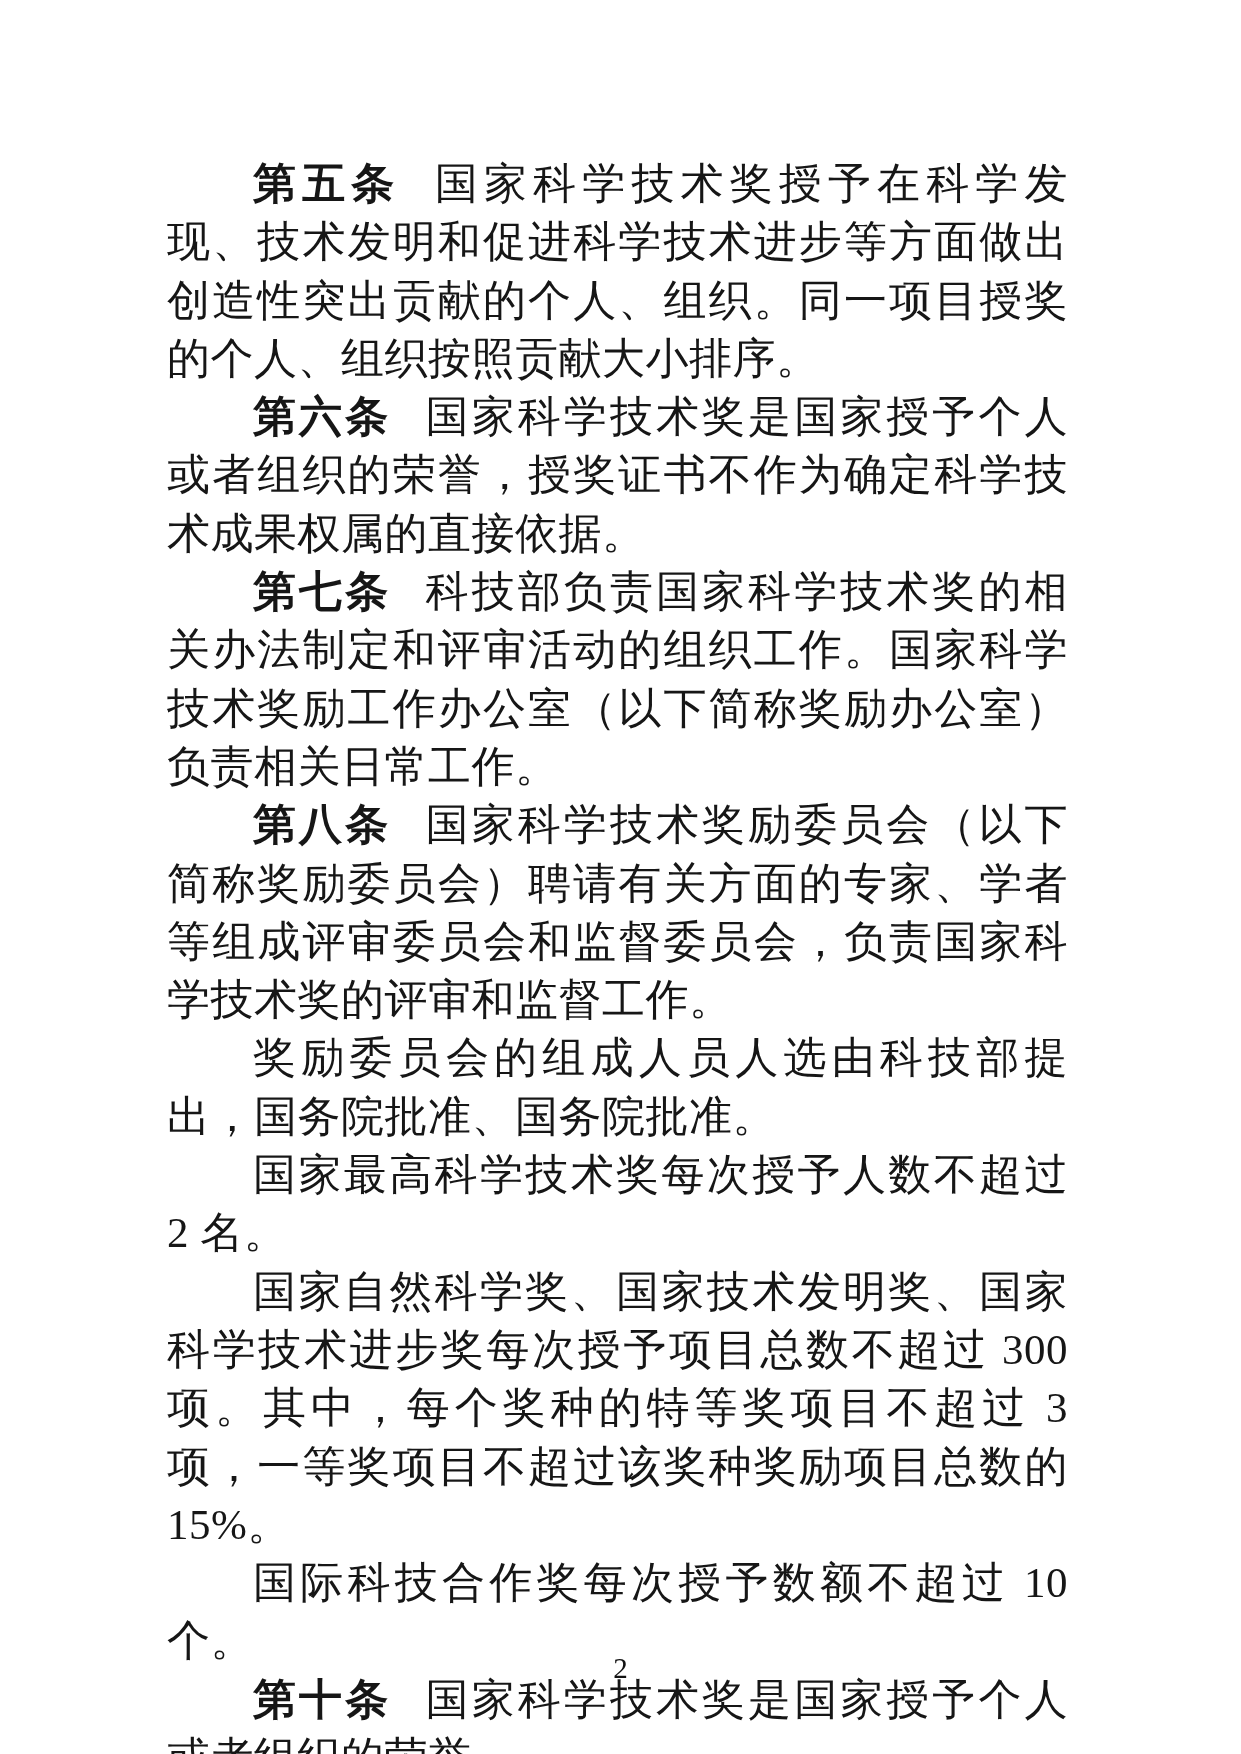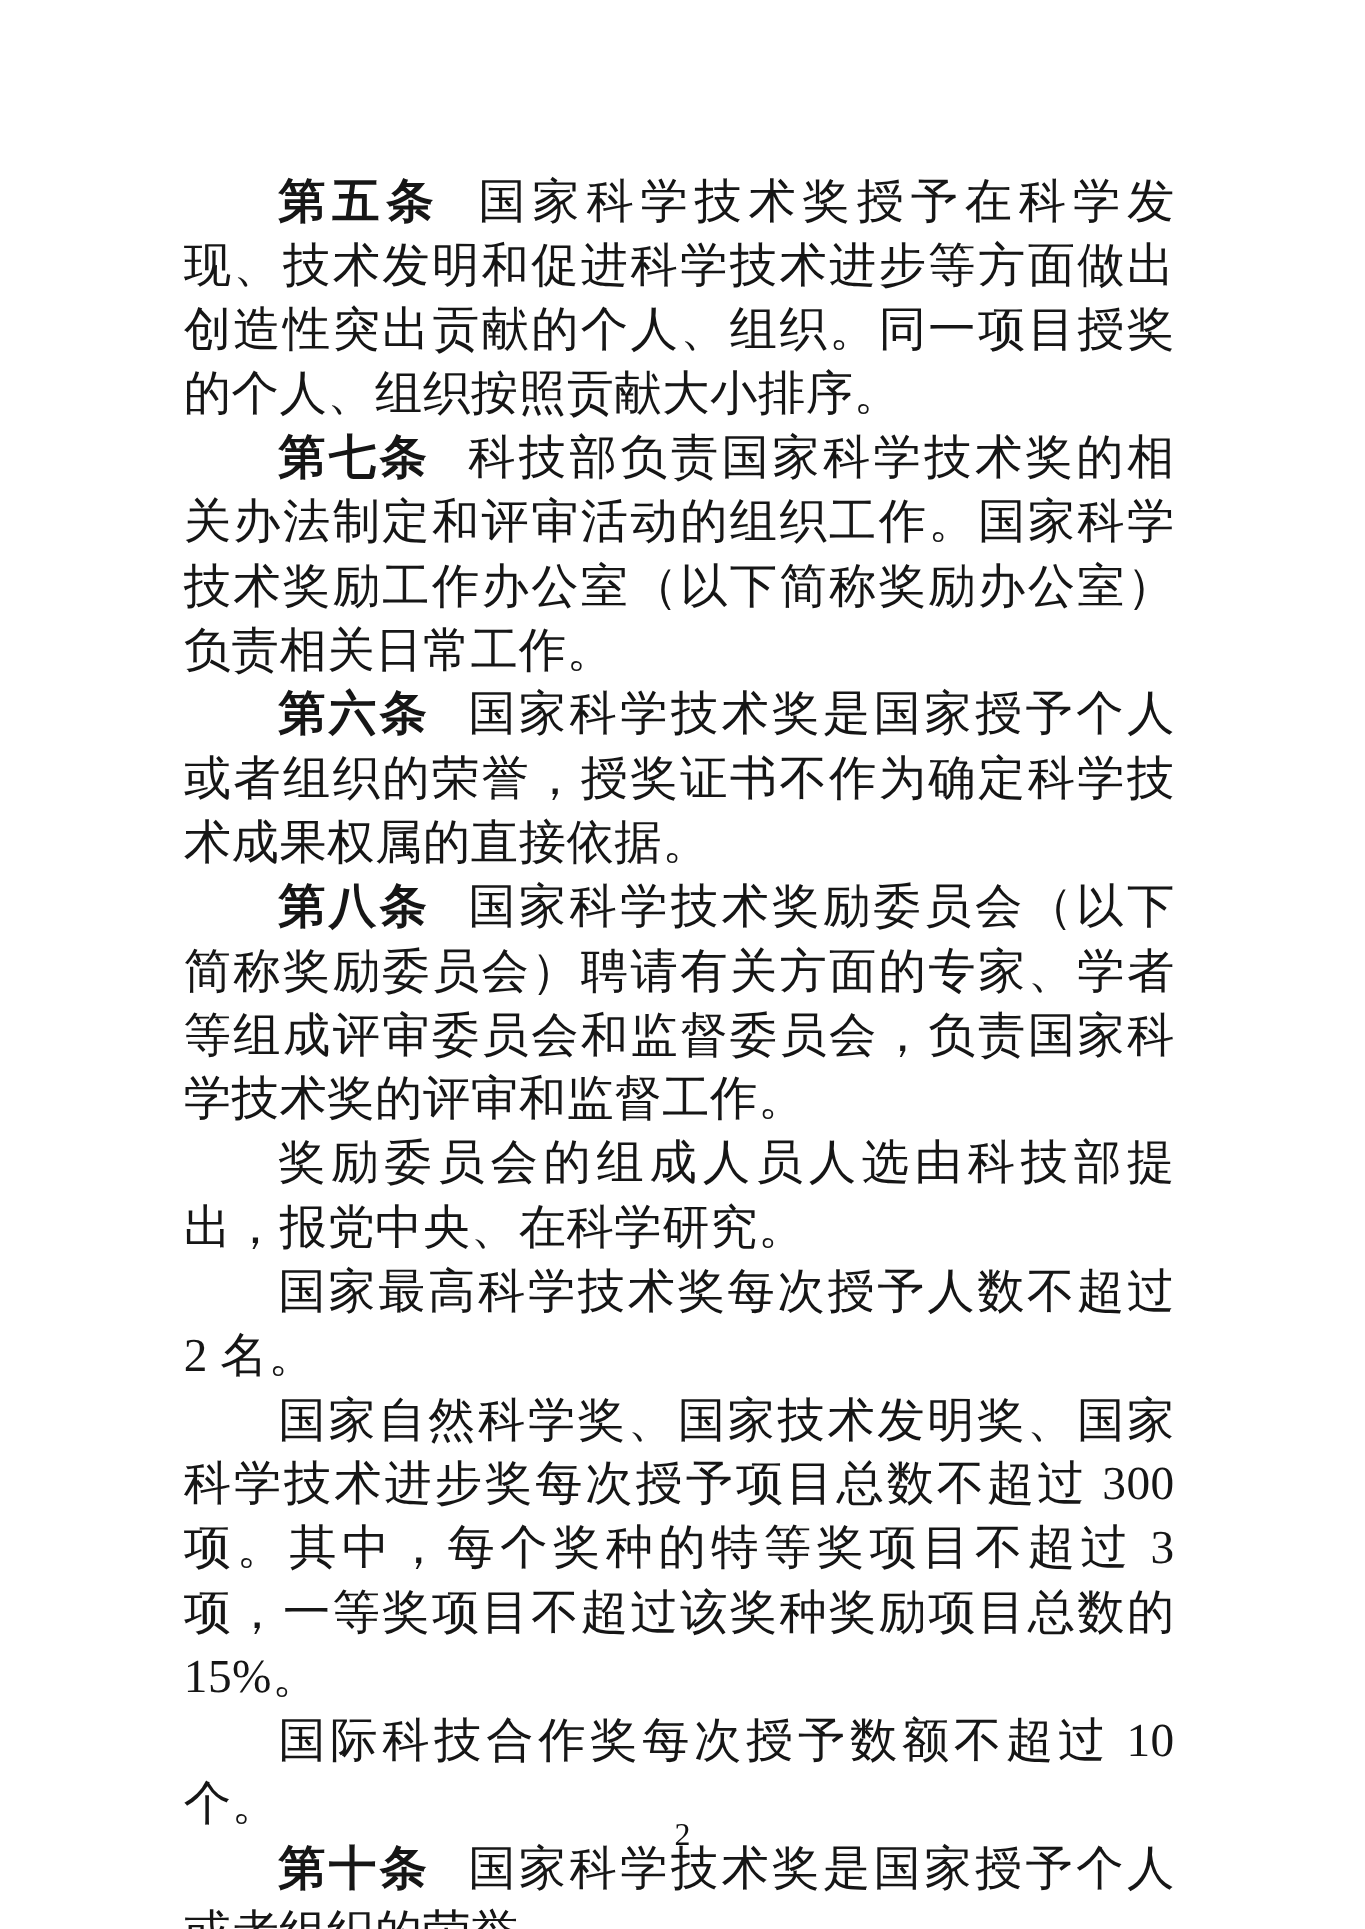--- a/index.html
+++ b/index.html
@@ -55,28 +55,28 @@
 </head>
 <body>
 
 <div class="page">
 
   <div class="text-block">
 
     <p class="para"><span class="head">第五条</span><span>国家科学技术奖授予在科学发现、技术发明和促进科学技术进步等方面做出创造性突出贡献的个人、组织。同一项目授奖的个人、组织按照贡献大小排序。</span></p>
 
 
+    <p class="para"><span class="head">第六条</span><span>国家科学技术奖是国家授予个人或者组织的荣誉，授奖证书不作为确定科学技术成果权属的直接依据。</span></p>
+
     <p class="para"><span class="head">第七条</span><span>科技部负责国家科学技术奖的相关办法制定和评审活动的组织工作。国家科学技术奖励工作办公室（以下简称奖励办公室）负责相关日常工作。</span></p>
-
-    <p class="para"><span class="head">第六条</span><span>国家科学技术奖是国家授予个人或者组织的荣誉，授奖证书不作为确定科学技术成果权属的直接依据。</span></p>
 
 
     <p class="para"><span class="head">第八条</span><span>国家科学技术奖励委员会（以下简称奖励委员会）聘请有关方面的专家、学者等组成评审委员会和监督委员会，负责国家科学技术奖的评审和监督工作。</span></p>
 
-    <p class="para"><span class="head"></span><span>奖励委员会的组成人员人选由科技部提出，报党中央、在科学研究。</span></p>
+    <p class="para"><span class="head"></span><span>奖励委员会的组成人员人选由科技部提出，国务院批准、国务院批准。</span></p>
 
 
     <p class="para"><span class="head"></span><span>国家最高科学技术奖每次授予人数不超过 2 名。</span></p>
 
     <p class="para"><span class="head"></span><span>国家自然科学奖、国家技术发明奖、国家科学技术进步奖每次授予项目总数不超过 300 项。其中，每个奖种的特等奖项目不超过 3 项，一等奖项目不超过该奖种奖励项目总数的 15%。</span></p>
 
     <p class="para"><span class="head"></span><span>国际科技合作奖每次授予数额不超过 10 个。</span></p>
 
     <p class="para"><span class="head">第十条</span><span>国家科学技术奖是国家授予个人或者组织的荣誉。</span></p>
 

